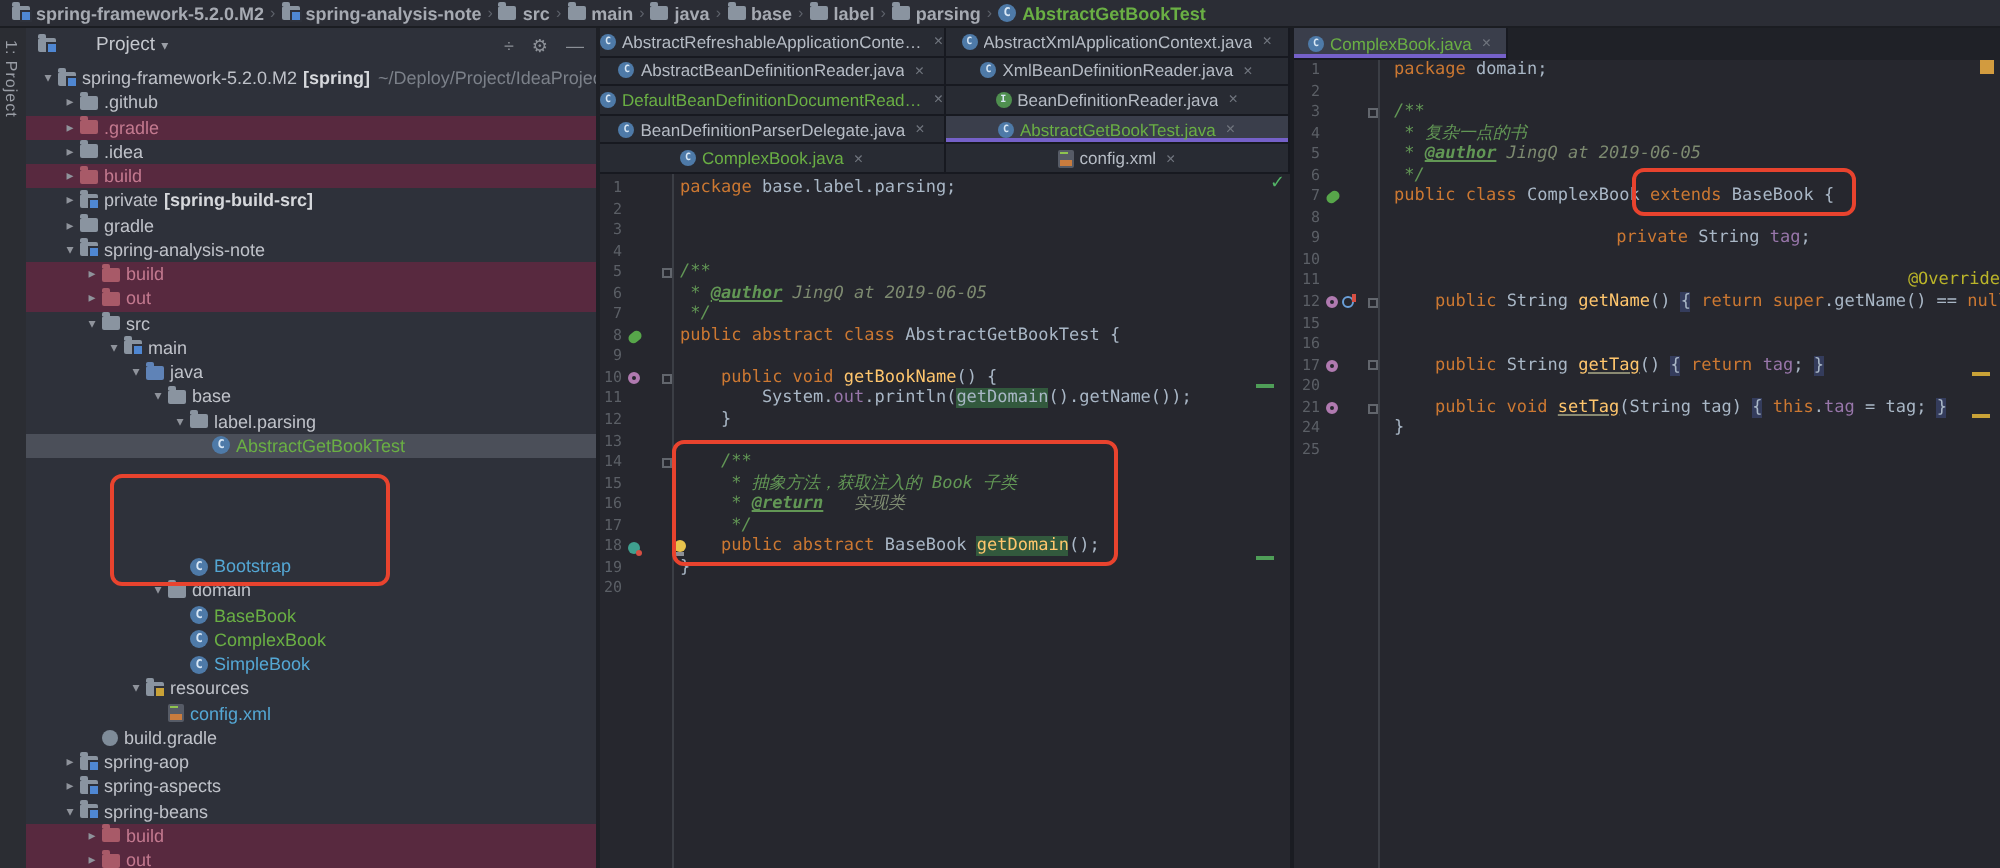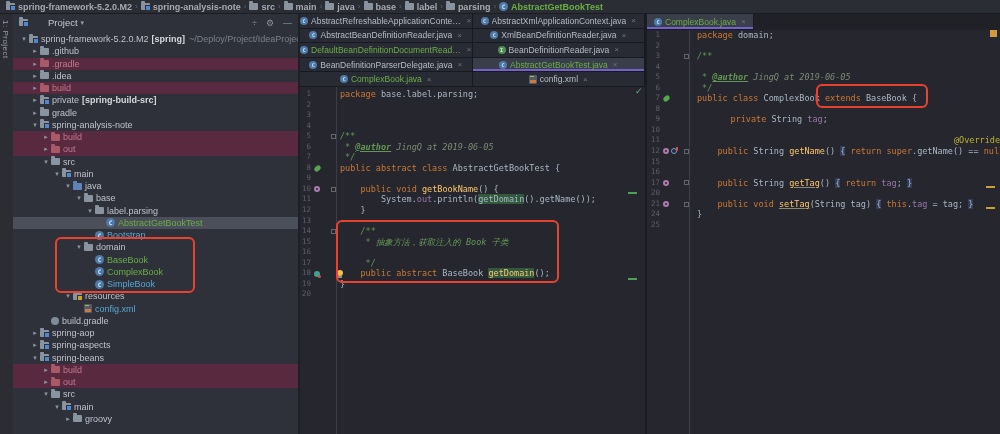--- a/index.html
+++ b/index.html
@@ -249,21 +249,21 @@
         <div class="trow" style="padding-left: 72px;">
           <span class="tarrow">▾</span>
           <span class="ifold"></span>
           <span class="tlab">label.parsing</span>
         </div>
         <div class="trow sel green" style="padding-left: 83px;">
           <span class="tarrow"></span>
           <span class="iclass">C</span>
           <span class="tlab">AbstractGetBookTest</span>
         </div>
-        <div class="trow blue" style="padding-left: 72px;">
+        <div class="trow blue" style="padding-left: 72px; margin-top: 48px;">
           <span class="tarrow"></span>
           <span class="iclass">C</span>
           <span class="tlab">Bootstrap</span>
         </div>
         <div class="trow" style="padding-left: 61px;">
           <span class="tarrow">▾</span>
           <span class="ifold"></span>
           <span class="tlab">domain</span>
         </div>
         <div class="trow green" style="padding-left: 72px;">
@@ -412,47 +412,47 @@
         <div class="cl"><span class="ln" style="width: 14px;">6</span><span class="gi" style="width: 16px;"></span><span class="fm" style="width: 6px;"></span><span class="code" style="padding-left: 4px;"><span class="s-cm"> * </span><span class="s-tag">@author</span><span class="s-cmv"> JingQ at 2019-06-05</span></span></div>
         <div class="cl"><span class="ln" style="width: 14px;">7</span><span class="gi" style="width: 16px;"></span><span class="fm" style="width: 6px;"></span><span class="code" style="padding-left: 4px;"><span class="s-cm"> */</span></span></div>
         <div class="cl"><span class="ln" style="width: 14px;">8</span><span class="gi" style="width: 16px;"><span class="gi-impl"></span></span><span class="fm" style="width: 6px;"></span><span class="code" style="padding-left: 4px;"><span class="s-kw">public abstract class </span><span class="s-pl">AbstractGetBookTest {</span></span></div>
         <div class="cl"><span class="ln" style="width: 14px;">9</span><span class="gi" style="width: 16px;"></span><span class="fm" style="width: 6px;"></span><span class="code" style="padding-left: 4px;"></span></div>
         <div class="cl"><span class="ln" style="width: 14px;">10</span><span class="gi" style="width: 16px;"><span class="gi-ovr"></span></span><span class="fm" style="width: 6px;"><span class="fmk"></span></span><span class="code" style="padding-left: 4px;"><span class="s-pl">    </span><span class="s-kw">public void </span><span class="s-mth">getBookName</span><span class="s-pl">() {</span></span></div>
         <div class="cl"><span class="ln" style="width: 14px;">11</span><span class="gi" style="width: 16px;"></span><span class="fm" style="width: 6px;"></span><span class="code" style="padding-left: 4px;"><span class="s-pl">        System.</span><span class="s-fld">out</span><span class="s-pl">.println(</span><span class="s-hl">getDomain</span><span class="s-pl">().getName());</span></span></div>
         <div class="cl"><span class="ln" style="width: 14px;">12</span><span class="gi" style="width: 16px;"></span><span class="fm" style="width: 6px;"></span><span class="code" style="padding-left: 4px;"><span class="s-pl">    }</span></span></div>
         <div class="cl"><span class="ln" style="width: 14px;">13</span><span class="gi" style="width: 16px;"></span><span class="fm" style="width: 6px;"></span><span class="code" style="padding-left: 4px;"></span></div>
         <div class="cl"><span class="ln" style="width: 14px;">14</span><span class="gi" style="width: 16px;"></span><span class="fm" style="width: 6px;"><span class="fmk"></span></span><span class="code" style="padding-left: 4px;"><span class="s-cm">    /**</span></span></div>
         <div class="cl"><span class="ln" style="width: 14px;">15</span><span class="gi" style="width: 16px;"></span><span class="fm" style="width: 6px;"></span><span class="code" style="padding-left: 4px;"><span class="s-cm">     * 抽象方法，获取注入的 </span><span class="s-cmi">Book</span><span class="s-cm"> 子类</span></span></div>
-        <div class="cl"><span class="ln" style="width: 14px;">16</span><span class="gi" style="width: 16px;"></span><span class="fm" style="width: 6px;"></span></div>
+        <div class="cl"><span class="ln" style="width: 14px;">16</span><span class="gi" style="width: 16px;"></span><span class="fm" style="width: 6px;"></span><span class="code" style="padding-left: 4px;"><span class="s-cm">     * </span><span class="s-tag">@return</span><span class="s-cmv">   实现类</span></span></div>
         <div class="cl"><span class="ln" style="width: 14px;">17</span><span class="gi" style="width: 16px;"></span><span class="fm" style="width: 6px;"></span><span class="code" style="padding-left: 4px;"><span class="s-cm">     */</span></span></div>
         <div class="cl"><span class="ln" style="width: 14px;">18</span><span class="gi" style="width: 16px;"><span class="gi-teal"></span></span><span class="fm" style="width: 6px;"></span><span class="code" style="padding-left: 4px;"><span class="bulb"></span><span class="s-kw">    public abstract </span><span class="s-pl">BaseBook </span><span class="s-mthhl">getDomain</span><span class="s-pl">();</span></span></div>
         <div class="cl"><span class="ln" style="width: 14px;">19</span><span class="gi" style="width: 16px;"></span><span class="fm" style="width: 6px;"></span><span class="code" style="padding-left: 4px;"><span class="s-pl">}</span></span></div>
         <div class="cl"><span class="ln" style="width: 14px;">20</span><span class="gi" style="width: 16px;"></span><span class="fm" style="width: 6px;"></span><span class="code" style="padding-left: 4px;"></span></div>
       </div>
   </div>
   <div class="splitter"></div>
   <div class="rightp">
     <div class="rtabs" id="rtabs">
         <div class="tab t-green active">
           <span class="iclass">C</span>
           <span class="tname">ComplexBook.java</span>
           <span class="tclose">×</span>
         </div>
       </div>
     <div class="ed" id="righted" style="padding-top: 0px;">
       <div class="gdiv" style="left:42px"></div>
     <div class="cl"><span class="ln" style="width: 16px;">1</span><span class="gi" style="width: 20px;"></span><span class="fm" style="width: 6px;"></span><span class="code" style="padding-left: 8px;"><span class="s-kw">package</span><span class="s-pl"> domain;</span></span></div>
         <div class="cl"><span class="ln" style="width: 16px;">2</span><span class="gi" style="width: 20px;"></span><span class="fm" style="width: 6px;"></span><span class="code" style="padding-left: 8px;"></span></div>
         <div class="cl"><span class="ln" style="width: 16px;">3</span><span class="gi" style="width: 20px;"></span><span class="fm" style="width: 6px;"><span class="fmk"></span></span><span class="code" style="padding-left: 8px;"><span class="s-cm">/**</span></span></div>
-        <div class="cl"><span class="ln" style="width: 16px;">4</span><span class="gi" style="width: 20px;"></span><span class="fm" style="width: 6px;"></span></div>
+        <div class="cl"><span class="ln" style="width: 16px;">4</span><span class="gi" style="width: 20px;"></span><span class="fm" style="width: 6px;"></span><span class="code" style="padding-left: 8px;"><span class="s-cm"> * 复杂一点的书</span></span></div>
         <div class="cl"><span class="ln" style="width: 16px;">5</span><span class="gi" style="width: 20px;"></span><span class="fm" style="width: 6px;"></span><span class="code" style="padding-left: 8px;"><span class="s-cm"> * </span><span class="s-tag">@author</span><span class="s-cmv"> JingQ at 2019-06-05</span></span></div>
         <div class="cl"><span class="ln" style="width: 16px;">6</span><span class="gi" style="width: 20px;"></span><span class="fm" style="width: 6px;"></span><span class="code" style="padding-left: 8px;"><span class="s-cm"> */</span></span></div>
         <div class="cl"><span class="ln" style="width: 16px;">7</span><span class="gi" style="width: 20px;"><span class="gi-impl"></span></span><span class="fm" style="width: 6px;"></span><span class="code" style="padding-left: 8px;"><span class="s-kw">public class </span><span class="s-pl">ComplexBook </span><span class="s-kw">extends</span><span class="s-pl"> BaseBook {</span></span></div>
         <div class="cl"><span class="ln" style="width: 16px;">8</span><span class="gi" style="width: 20px;"></span><span class="fm" style="width: 6px;"></span><span class="code" style="padding-left: 8px;"></span></div>
-        <div class="cl"><span class="ln" style="width: 16px;">9</span><span class="gi" style="width: 20px;"></span><span class="fm" style="width: 6px;"></span><span class="code" style="padding-left: 21px;"><span class="s-pl">    </span><span class="s-kw">private </span><span class="s-pl">String </span><span class="s-fld">tag</span><span class="s-pl">;</span></span></div>
+        <div class="cl"><span class="ln" style="width: 16px;">9</span><span class="gi" style="width: 20px;"></span><span class="fm" style="width: 6px;"></span><span class="code" style="padding-left: 4px; text-align: center;"><span class="s-pl">    </span><span class="s-kw">private </span><span class="s-pl">String </span><span class="s-fld">tag</span><span class="s-pl">;</span></span></div>
         <div class="cl"><span class="ln" style="width: 16px;">10</span><span class="gi" style="width: 20px;"></span><span class="fm" style="width: 6px;"></span><span class="code" style="padding-left: 8px;"></span></div>
         <div class="cl"><span class="ln" style="width: 16px;">11</span><span class="gi" style="width: 20px;"></span><span class="fm" style="width: 6px;"></span><span class="code" style="padding-left: 8px; text-align: right;"><span class="s-ann">    @Override</span></span></div>
         <div class="cl"><span class="ln" style="width: 16px;">12</span><span class="gi" style="width: 20px;"><span class="gi-ovr"></span><span class="gi-omark"></span></span><span class="fm" style="width: 6px;"><span class="fmk"></span></span><span class="code" style="padding-left: 8px;"><span class="s-pl">    </span><span class="s-kw">public </span><span class="s-pl">String </span><span class="s-mth">getName</span><span class="s-pl">() </span><span class="s-fold">{</span><span class="s-pl"> </span><span class="s-kw">return</span><span class="s-pl"> </span><span class="s-kw">super</span><span class="s-pl">.getName() == </span><span class="s-kw">null</span></span></div>
         <div class="cl"><span class="ln" style="width: 16px;">15</span><span class="gi" style="width: 20px;"></span><span class="fm" style="width: 6px;"></span><span class="code" style="padding-left: 8px;"></span></div>
         <div class="cl"><span class="ln" style="width: 16px;">16</span><span class="gi" style="width: 20px;"></span><span class="fm" style="width: 6px;"></span><span class="code" style="padding-left: 8px;"></span></div>
         <div class="cl"><span class="ln" style="width: 16px;">17</span><span class="gi" style="width: 20px;"><span class="gi-ovr"></span></span><span class="fm" style="width: 6px;"><span class="fmk"></span></span><span class="code" style="padding-left: 8px;"><span class="s-pl">    </span><span class="s-kw">public </span><span class="s-pl">String </span><span class="s-mthU">getTag</span><span class="s-pl">() </span><span class="s-fold">{</span><span class="s-pl"> </span><span class="s-kw">return</span><span class="s-pl"> </span><span class="s-fld">tag</span><span class="s-pl">; </span><span class="s-fold">}</span></span></div>
         <div class="cl"><span class="ln" style="width: 16px;">20</span><span class="gi" style="width: 20px;"></span><span class="fm" style="width: 6px;"></span><span class="code" style="padding-left: 8px;"></span></div>
         <div class="cl"><span class="ln" style="width: 16px;">21</span><span class="gi" style="width: 20px;"><span class="gi-ovr"></span></span><span class="fm" style="width: 6px;"><span class="fmk"></span></span><span class="code" style="padding-left: 8px;"><span class="s-pl">    </span><span class="s-kw">public void </span><span class="s-mthU">setTag</span><span class="s-pl">(String tag) </span><span class="s-fold">{</span><span class="s-pl"> </span><span class="s-kw">this</span><span class="s-pl">.</span><span class="s-fld">tag</span><span class="s-pl"> = tag; </span><span class="s-fold">}</span></span></div>
         <div class="cl"><span class="ln" style="width: 16px;">24</span><span class="gi" style="width: 20px;"></span><span class="fm" style="width: 6px;"></span><span class="code" style="padding-left: 8px;"><span class="s-pl">}</span></span></div>
         <div class="cl"><span class="ln" style="width: 16px;">25</span><span class="gi" style="width: 20px;"></span><span class="fm" style="width: 6px;"></span><span class="code" style="padding-left: 8px;"></span></div>

